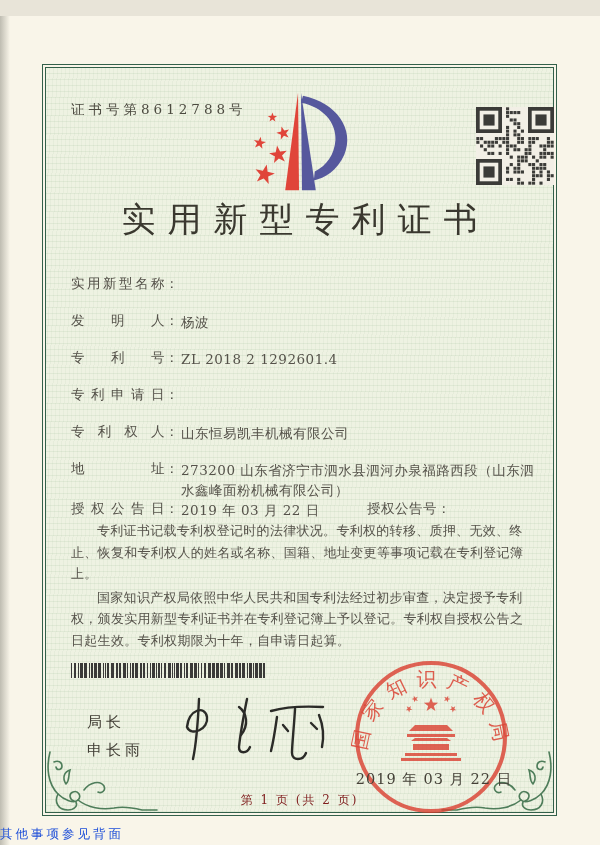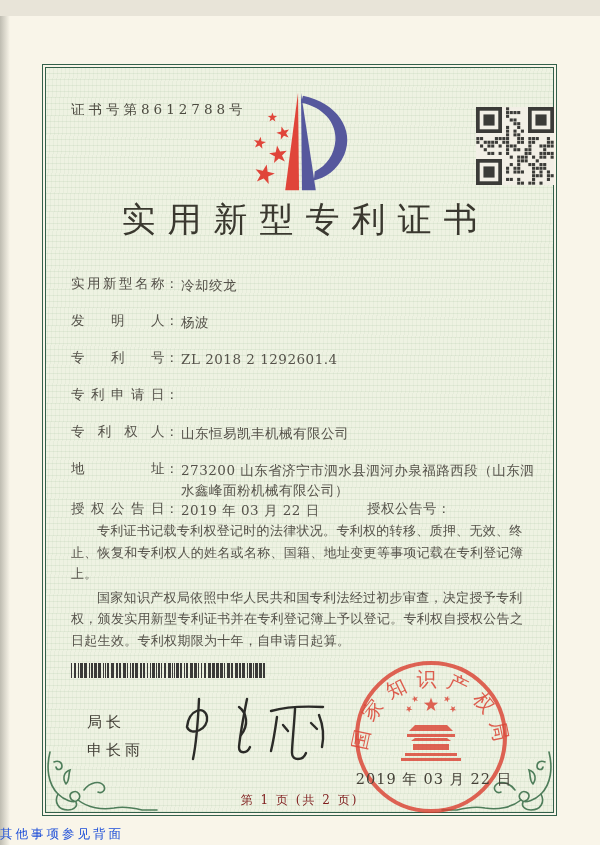--- a/index.html
+++ b/index.html
@@ -235,21 +235,20 @@
           <rect x="61.82380952380952" y="72.68095238095238" width="3.019047619047619" height="3.019047619047619" fill="#3b3b38"></rect>
         </g>
     </svg>
 
     <div class="title">实用新型专利证书</div>
 
     <div class="fields">
       <div class="row">
         <span class="lbl">实用新型名称</span>
           <span class="colon">：</span>
-        <span class="val">冷却绞龙</span>
       </div>
       <div class="row">
         <span class="lbl">发明人</span>
           <span class="colon">：</span>
         <span class="val">杨波</span>
       </div>
       <div class="row">
         <span class="lbl">专利号</span>
           <span class="colon">：</span>
         <span class="val">ZL 2018 2 1292601.4</span>

